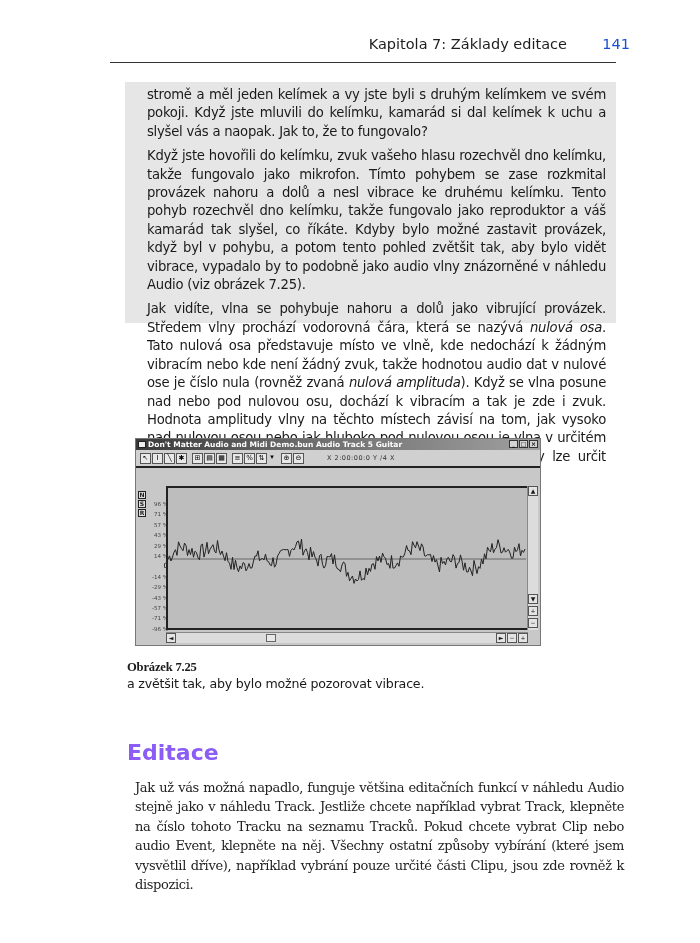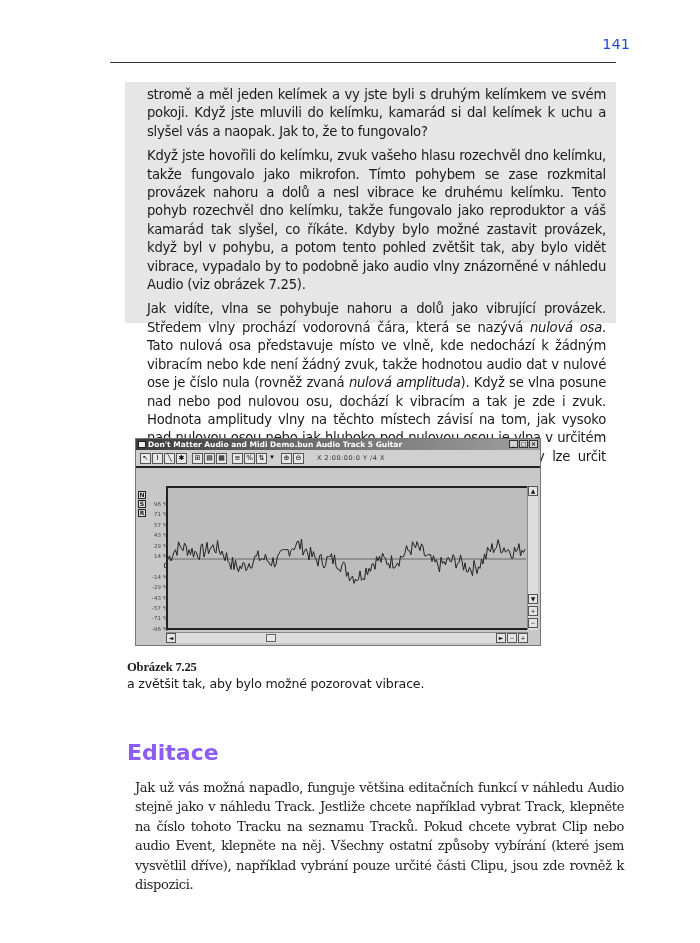--- a/index.html
+++ b/index.html
@@ -16,21 +16,21 @@
 
   
   .fig { position: absolute; left: 135px; top: 438px; width: 406px; height: 208px; background: #c8c8c8; border: 1px solid #777; box-sizing: border-box; font-family: "DejaVu Sans", sans-serif; }
   .fig .titlebar { height: 11px; background: linear-gradient(90deg, #3a3a3a, #6a6a6a 40%, #a0a0a0); color: #fff; font-size: 7.5px; font-weight: bold; line-height: 11px; padding-left: 12px; position: relative; white-space: nowrap; }
   .fig .titlebar .appicon { position: absolute; left: 2px; top: 2px; width: 8px; height: 7px; background: #eee; border: 1px solid #222; box-sizing: border-box; }
   .fig .winbtns { position: absolute; right: 2px; top: 1px; display: flex; gap: 1px; }
   .fig .winbtns span { display: block; width: 9px; height: 8px; background: #d4d4d4; border: 1px solid #333; box-sizing: border-box; font-size: 6px; line-height: 6px; color: #000; text-align: center; }
   .fig .toolbar { height: 16px; background: #d0d0d0; display: flex; align-items: center; padding-left: 4px; gap: 1px; border-bottom: 2px solid #222; }
   .fig .tb { width: 11px; height: 11px; background: #e8e8e8; border: 1px solid #555; box-sizing: border-box; font-size: 7px; line-height: 9px; text-align: center; color: #000; }
   .fig .tb.gap { margin-left: 4px; }
-  .fig .tbtext { font-size: 6.5px; color: #333; margin-left: 12px; letter-spacing: 0.5px; }
+  .fig .tbtext { font-size: 6.5px; color: #333; margin-left: 22px; letter-spacing: 0.5px; }
   .fig .body { position: absolute; top: 29px; left: 0; right: 0; bottom: 0; }
   .fig .nsr { position: absolute; left: 2px; top: 23px; width: 8px; }
   .fig .nsr span { display: block; width: 8px; height: 8px; border: 1px solid #222; background: #e0e0e0; box-sizing: border-box; font-size: 6px; line-height: 6px; text-align: center; font-weight: bold; margin-bottom: 1px; }
   .fig .scale { position: absolute; left: 12px; top: 31px; width: 20px; font-size: 5.5px; color: #444; text-align: right; }
   .fig .scale div { height: 10.4px; line-height: 10.4px; }
   .fig .plot { position: absolute; left: 30px; top: 18px; width: 362px; height: 144px; background: #bdbdbd; border: 2px solid #222; border-right: 1px solid #555; box-sizing: border-box; }
   .fig .plot svg { position: absolute; left: 0; top: 0; }
   .fig .vscroll { position: absolute; right: 2px; top: 18px; width: 10px; height: 144px; background: #dcdcdc; border-left: 1px solid #888; }
   .fig .vscroll .arr { width: 10px; height: 10px; background: #e4e4e4; border: 1px solid #555; box-sizing: border-box; font-size: 6px; line-height: 8px; text-align: center; }
   .fig .vscroll .zoom { width: 10px; height: 10px; background: #e4e4e4; border: 1px solid #555; box-sizing: border-box; font-size: 6px; line-height: 8px; text-align: center; margin-top: 2px; }
@@ -42,20 +42,21 @@
   .caption { position: absolute; left: 127px; top: 659px; font-family: "DejaVu Sans", sans-serif; font-size: 12.6px; line-height: 16.5px; color: #1a1a1a; letter-spacing: -0.2px; }
   .caption .fignum { font-weight: bold; font-family: Liberation Serif, serif; }
 
   .section-title { position: absolute; left: 127px; top: 740px; font-family: "DejaVu Sans", sans-serif; font-weight: bold; font-size: 22px; color: #8b5cf6; }
   .body-text { position: absolute; left: 127px; top: 770px; width: 489px; font-family: "DejaVu Serif", serif; font-size: 13px; line-height: 19.4px; color: #222; text-align: justify; letter-spacing: -0.35px; margin: 8px; }
 </style>
 </head>
 <body>
 
 <div class="header">
+  <span class="title">Kapitola 7: Základy editace</span>
   <span class="pgnum">141</span>
   <div class="rule"></div>
 </div>
 
 <div class="box">
   <div class="inner" id="box-inner">
       <p><span>stromě a měl jeden kelímek a vy jste byli s druhým kelímkem ve svém pokoji. Když jste mluvili do kelímku, kamarád si dal kelímek k uchu a slyšel vás a naopak. Jak to, že to fungovalo?</span></p>
       <p><span>Když jste hovořili do kelímku, zvuk vašeho hlasu rozechvěl dno kelímku, takže fungovalo jako mikrofon. Tímto pohybem se zase rozkmital provázek nahoru a dolů a nesl vibrace ke druhému kelímku. Tento pohyb rozechvěl dno kelímku, takže fungovalo jako reproduktor a váš kamarád tak slyšel, co říkáte. Kdyby bylo možné zastavit provázek, když byl v pohybu, a potom tento pohled zvětšit tak, aby bylo vidět vibrace, vypadalo by to podobně jako audio vlny znázorněné v náhledu Audio (viz obrázek 7.25).</span></p>
       <p><span>Jak vidíte, vlna se pohybuje nahoru a dolů jako vibrující provázek. Středem vlny prochází vodorovná čára, která se nazývá </span><i>nulová osa</i><span>. Tato nulová osa představuje místo ve vlně, kde nedochází k žádným vibracím nebo kde není žádný zvuk, takže hodnotou audio dat v nulové ose je číslo nula (rovněž zvaná </span><i>nulová amplituda</i><span>). Když se vlna posune nad nebo pod nulovou osu, dochází k vibracím a tak je zde i zvuk. Hodnota amplitudy vlny na těchto místech závisí na tom, jak vysoko nad nulovou osou nebo jak hluboko pod nulovou osou je vlna v určitém okamžiku (znázorněném na časové stupnici). Hodnotu vlny lze určit pomocí měřítka amplitudy.</span></p>
     </div>

